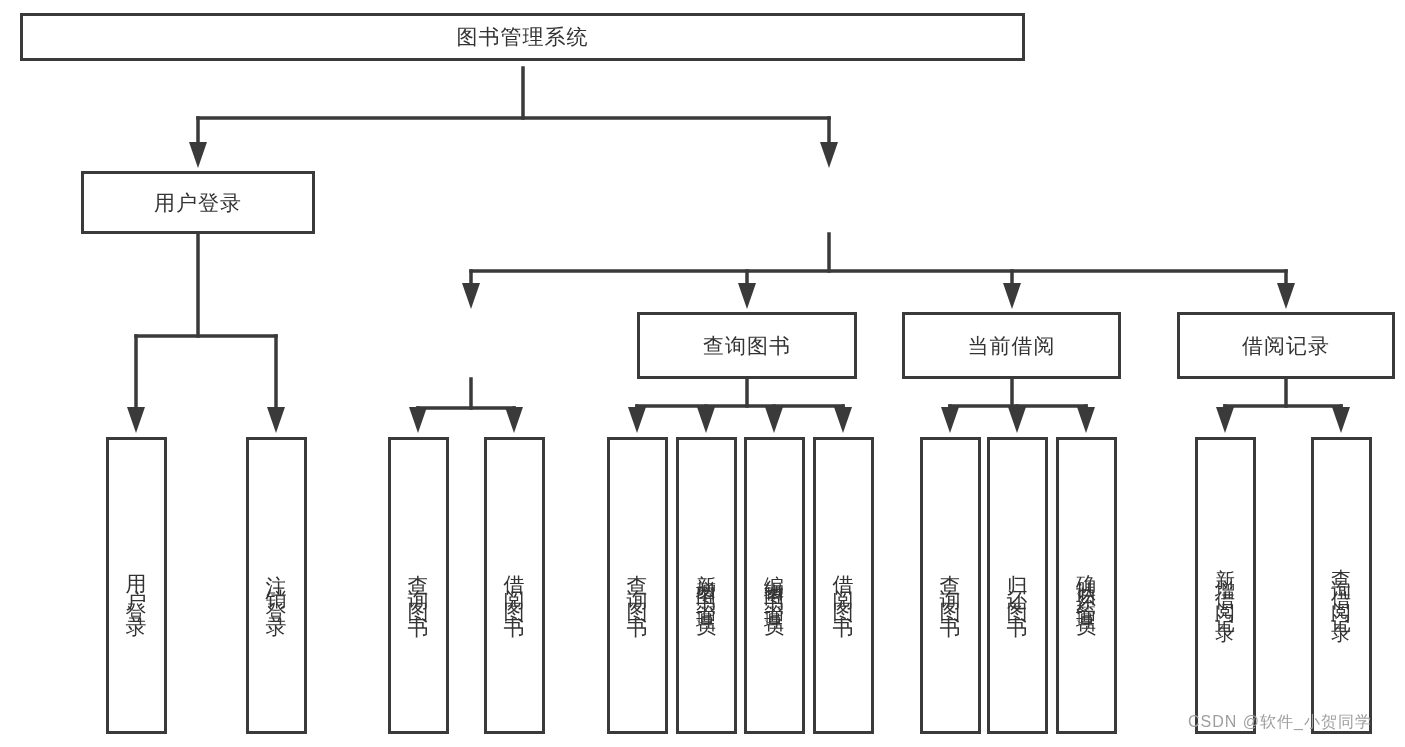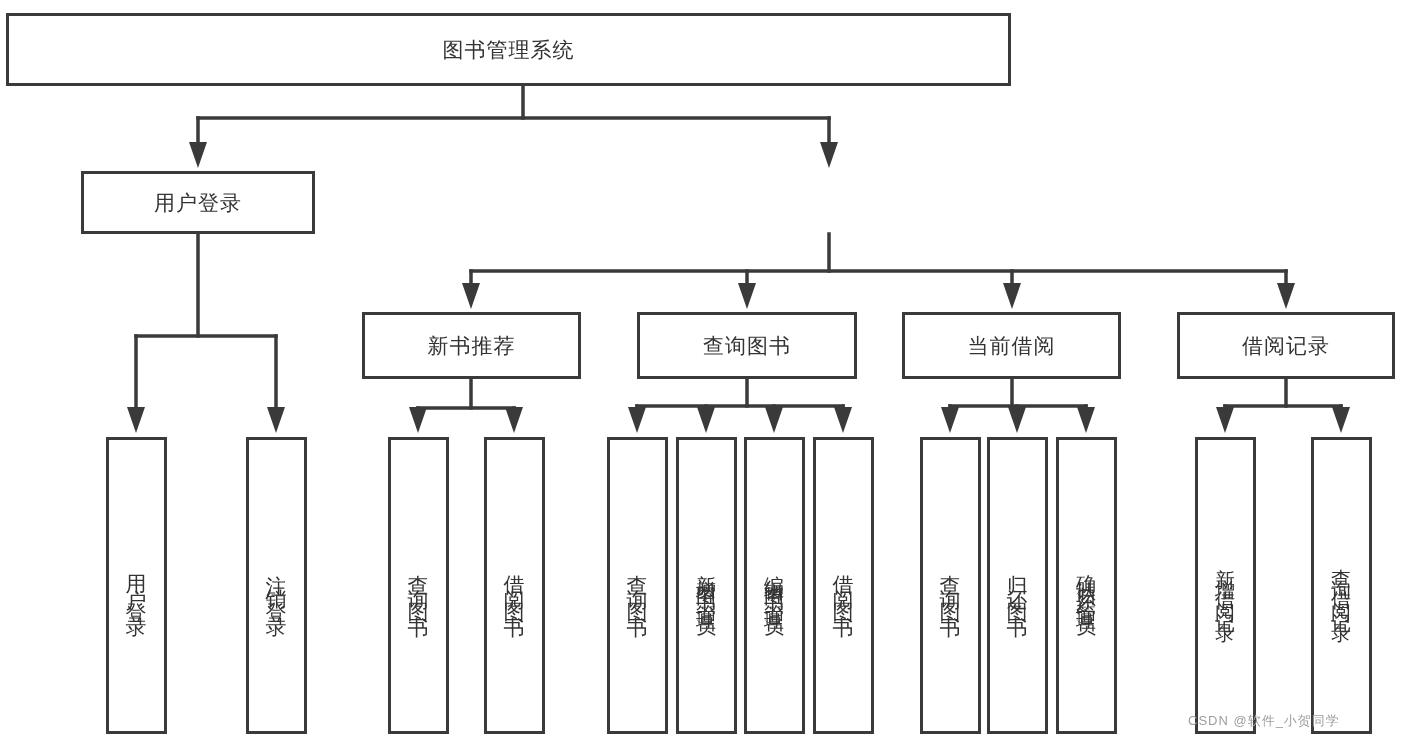--- a/index.html
+++ b/index.html
@@ -18,21 +18,21 @@
   }
   .leaf{top:437px;width:61px;height:297px;}
   .vlabel{
     writing-mode:vertical-rl;text-orientation:mixed;
     font-size:21px;color:#333333;letter-spacing:14px;line-height:1;
   }
   .vlabel.len6{letter-spacing:11px;font-size:20px;}
   .vlabel.len9{letter-spacing:6px;font-size:20px;}
   .watermark{
     position:absolute;left:1188px;top:712px;z-index:3;
-    font-size:13px;color:#9e9e9e;letter-spacing:1px;white-space:nowrap;
+    font-size:16px;color:#9e9e9e;letter-spacing:1px;white-space:nowrap;
   }
 </style>
 </head>
 <body>
 
 <div class="canvas">
 
   <svg class="connectors" id="connector-svg" viewBox="0 0 1405 747" xmlns="http://www.w3.org/2000/svg">
       <line x1="523" y1="68" x2="523" y2="118" stroke="#3a3a3a" stroke-width="3.5" stroke-linecap="square"></line>
       <line x1="198" y1="118" x2="829" y2="118" stroke="#3a3a3a" stroke-width="3.5" stroke-linecap="square"></line>
@@ -81,31 +81,28 @@
       <line x1="1086" y1="406" x2="1086" y2="413" stroke="#3a3a3a" stroke-width="3.5" stroke-linecap="square"></line>
       <polygon points="1077,407 1095,407 1086,433" fill="#3a3a3a"></polygon>
       <line x1="1286" y1="379" x2="1286" y2="406" stroke="#3a3a3a" stroke-width="3.5" stroke-linecap="square"></line>
       <line x1="1225" y1="406" x2="1341" y2="406" stroke="#3a3a3a" stroke-width="3.5" stroke-linecap="square"></line>
       <line x1="1225" y1="406" x2="1225" y2="413" stroke="#3a3a3a" stroke-width="3.5" stroke-linecap="square"></line>
       <polygon points="1216,407 1234,407 1225,433" fill="#3a3a3a"></polygon>
       <line x1="1341" y1="406" x2="1341" y2="413" stroke="#3a3a3a" stroke-width="3.5" stroke-linecap="square"></line>
       <polygon points="1332,407 1350,407 1341,433" fill="#3a3a3a"></polygon>
     </svg>
 
-  <div class="box" style="left:6px;top:13px;width:1005px;height:73px">
+  <div class="box" style="left:20px;top:13px;width:1005px;height:48px">
     <span class="hlabel">图书管理系统</span>
   </div>
 
   <div class="box" style="left:81px;top:171px;width:234px;height:63px">
     <span class="hlabel">用户登录</span>
   </div>
 
-  <div class="box" style="left:362px;top:312px;width:219px;height:67px">
-    <span class="hlabel">新书推荐</span>
-  </div>
   <div class="box" style="left:637px;top:312px;width:220px;height:67px">
     <span class="hlabel">查询图书</span>
   </div>
   <div class="box" style="left:902px;top:312px;width:219px;height:67px">
     <span class="hlabel">当前借阅</span>
   </div>
   <div class="box" style="left:1177px;top:312px;width:218px;height:67px">
     <span class="hlabel">借阅记录</span>
   </div>
 

